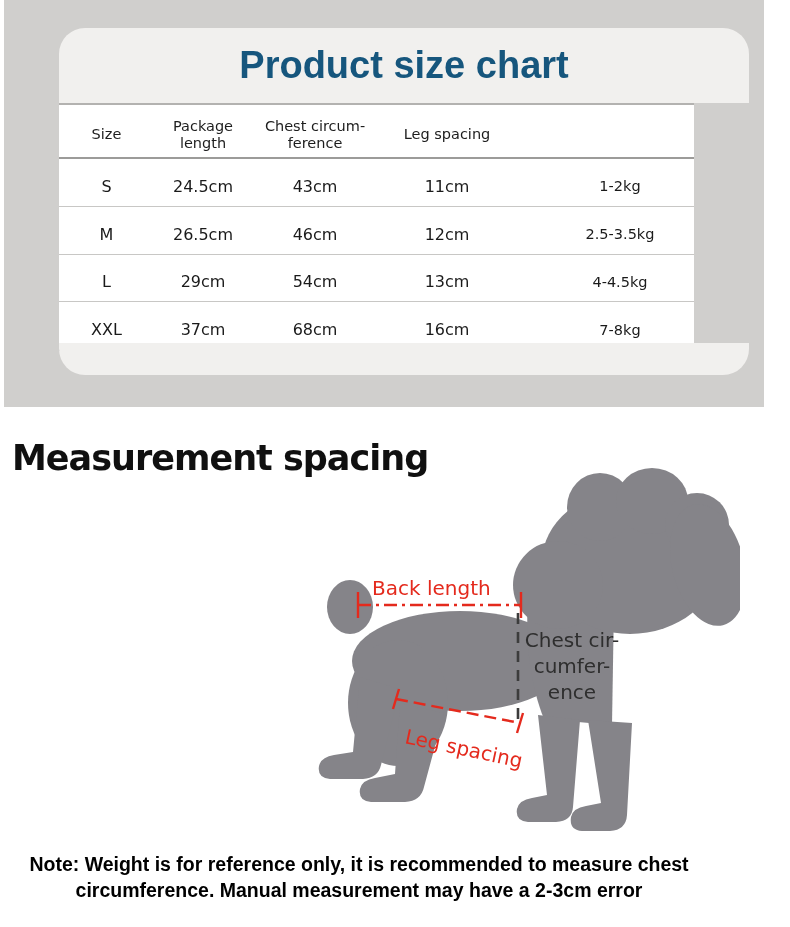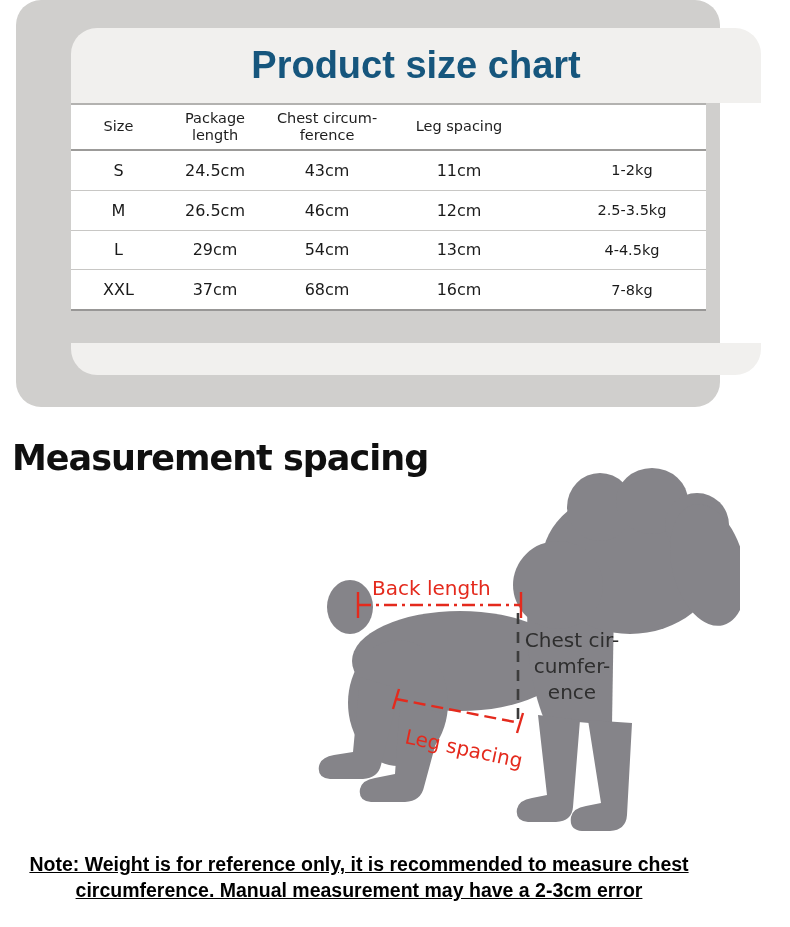--- a/index.html
+++ b/index.html
@@ -1,41 +1,41 @@
 <!DOCTYPE html>
 <html><head>
 <meta charset="utf-8">
 <style>
   html,body{margin:0;padding:0;}
   body{width:790px;height:927px;background:#ffffff;position:relative;overflow:hidden;
        font-family:"Liberation Sans",sans-serif;}
-  .band{position:absolute;left:16px;top:0;width:704px;height:407px;background:#d0cfcd;border-radius:25px;}
+  .band{position:absolute;left:4px;top:0;width:760px;height:407px;background:#d0cfcd;}
   .title-block{position:absolute;left:55px;top:28px;width:690px;height:75px;
        background:#f1f0ee;border-radius:26px 26px 0 0;display:flex;align-items:center;justify-content:center;}
   .chart-title{font-family:"Liberation Sans",sans-serif;font-weight:700;font-size:38px;
        color:#16567d;letter-spacing:0px;margin:0;}
   .table-block{position:absolute;left:55px;top:103px;width:635px;background:#ffffff;
        border-top:2px solid #b3b2b0;border-bottom:2px solid #989796;
        font-family:"DejaVu Sans",sans-serif;color:#1a1a1a;}
-  .grid-row{display:grid;grid-template-columns:95px 98px 126px 138px 1fr;align-items:center;}
+  .grid-row{display:grid;grid-template-columns:95px 98px 126px 138px 1fr;align-items:center;margin-top:8px;}
   .thead{height:44px;border-bottom:2px solid #9c9b99;font-size:14.5px;line-height:1.18;color:#1d1d1d;}
   .thead .cell{text-align:center;}
   .trow{height:38.8px;border-bottom:1px solid #c8c7c5;font-size:16px;}
   .trow:last-child{border-bottom:none;}
   .trow .cell{text-align:center;}
   .cell.weight{font-size:14.5px;padding-left:30px;}
   .thead .cell.weight{font-size:14.5px;padding-left:30px;}
   .footer-block{position:absolute;left:55px;top:343px;width:690px;height:32px;
        background:#f1f0ee;border-radius:0 0 26px 26px;}
   .measure-heading{position:absolute;left:12px;top:438px;margin:0;
        font-family:"DejaVu Sans",sans-serif;font-weight:700;font-size:35px;color:#101010;letter-spacing:-1px;}
   .dog-svg{position:absolute;left:300px;top:465px;width:440px;height:380px;}
   .note{position:absolute;left:0;top:851px;width:718px;text-align:center;
        font-family:"Liberation Sans",sans-serif;font-weight:700;font-size:19.5px;
-       line-height:26px;color:#000000;text-decoration:underline;}
+       line-height:26px;color:#000000;}
   svg text{font-family:"DejaVu Sans",sans-serif;}
 </style>
 </head>
 <body>
 
 <div class="band">
   <div class="title-block">
     <h1 class="chart-title">Product size chart</h1>
   </div>
 

